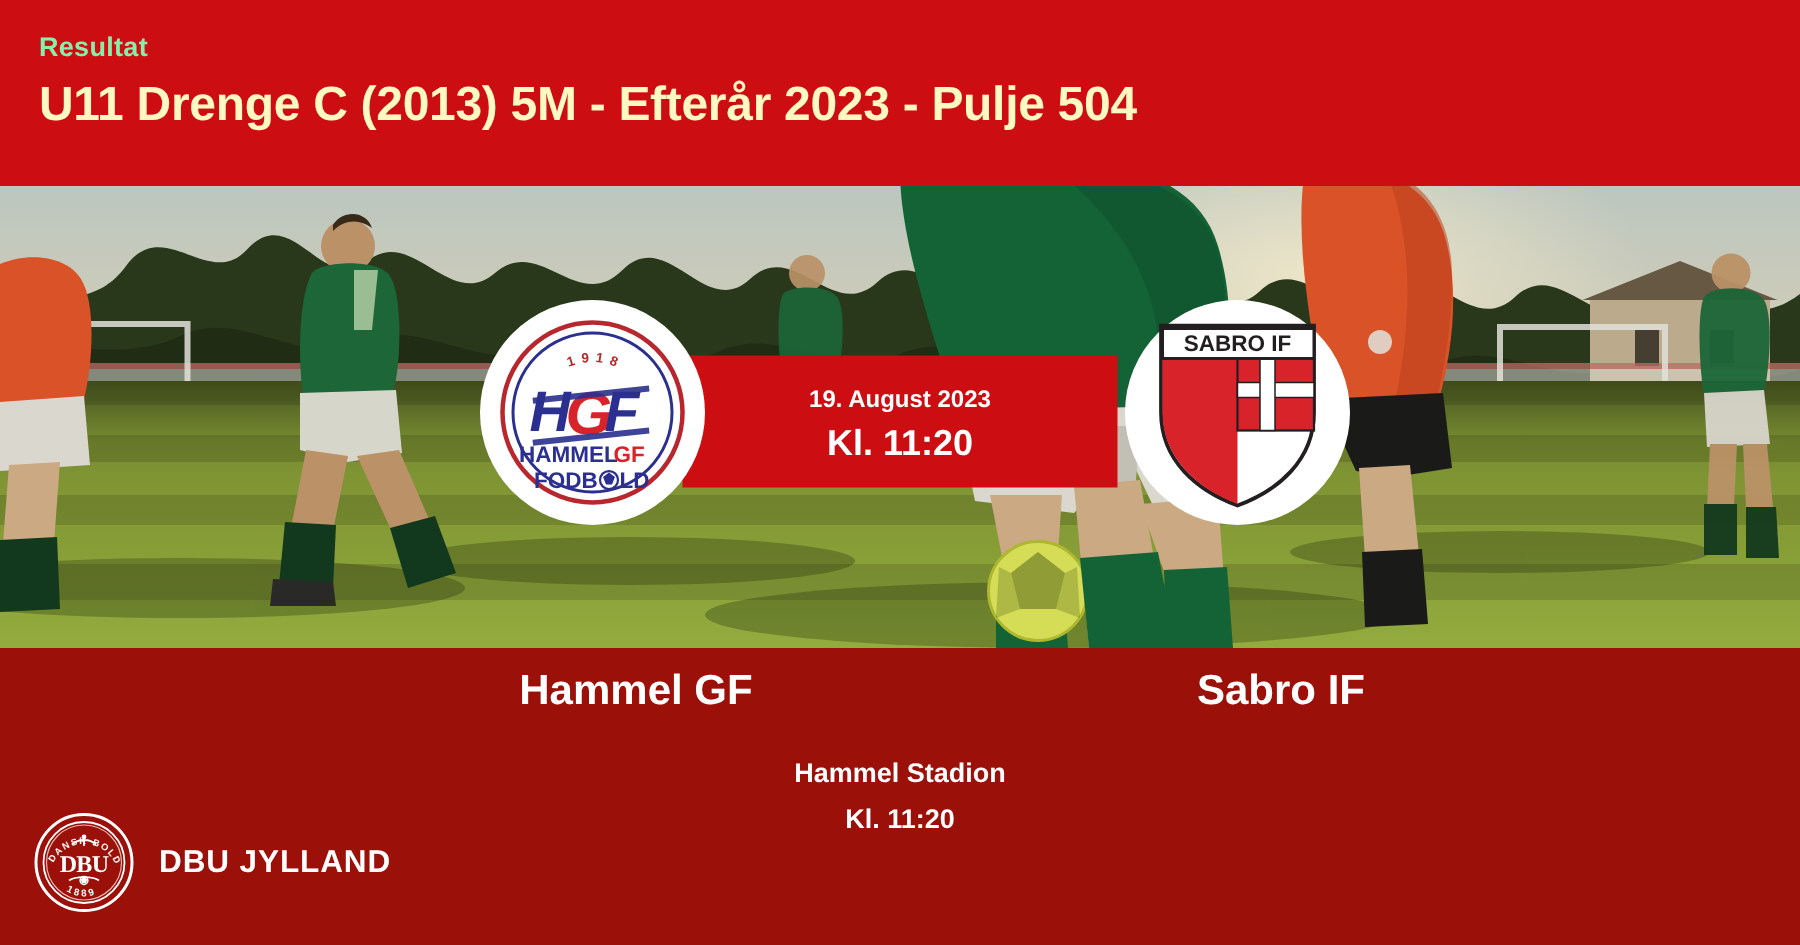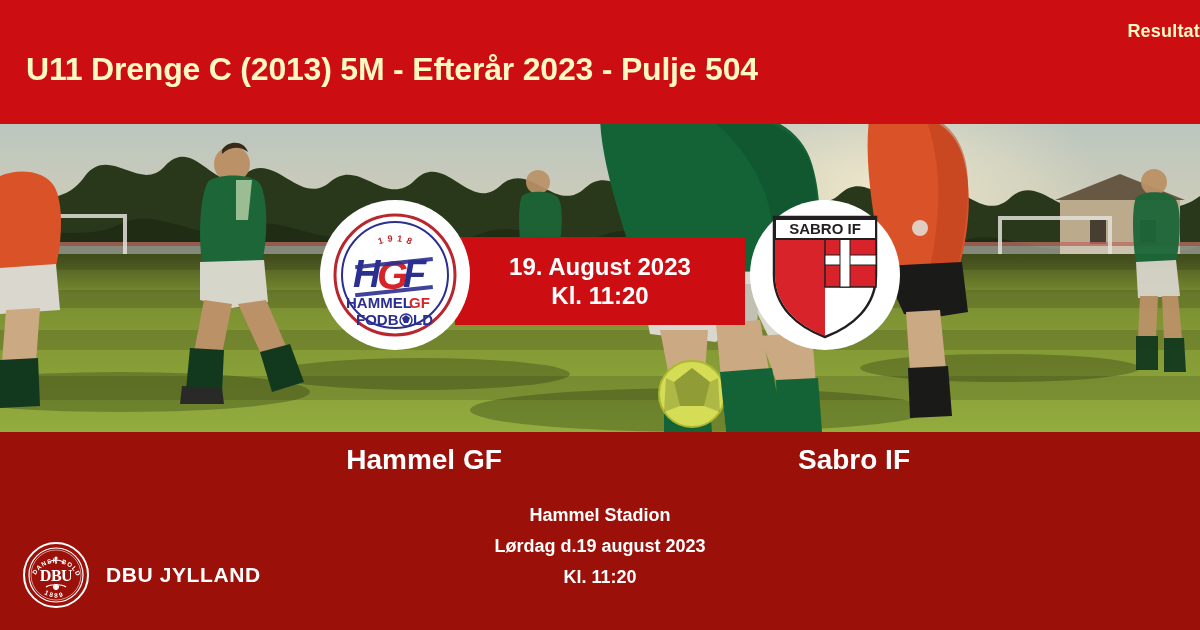--- a/index.html
+++ b/index.html
@@ -12,27 +12,26 @@
   .poster{position:relative;width:1200px;height:630px;overflow:hidden;}
 
   
   .header{
     position:absolute;left:0;top:0;width:1200px;height:124px;
     background:#cc0e12;
     box-sizing:border-box;
     padding:20px 0 0 26px;
   }
   .kicker{
-    color:#fef9c3;
+    color:#86efac;
     font-size:18px;
     font-weight:bold;
     letter-spacing:.2px;
     line-height:22px;
     font-stretch:condensed;
-    text-align:right;
   }
   .headline{
     color:#fef9c3;
     font-size:32px;
     font-weight:bold;
     line-height:40px;
     margin-top:7px;
     letter-spacing:-.2px;
     white-space:nowrap;
   }
@@ -47,21 +46,21 @@
 
   
   .date-banner{
     position:absolute;left:455px;top:237px;width:290px;height:88px;
     background:#cc0e12;
     display:flex;flex-direction:column;
     align-items:center;justify-content:center;
     color:#ffffff;
     z-index:4;
   }
-  .date-banner .d1{font-size:24px;font-weight:bold;line-height:29px;white-space:nowrap;}
+  .date-banner .d1{font-size:16px;font-weight:bold;line-height:29px;white-space:nowrap;}
   .date-banner .d2{font-size:24px;font-weight:bold;line-height:29px;white-space:nowrap;}
 
   
   .crest{
     position:absolute;top:200px;width:150px;height:150px;
     border-radius:50%;
     background:#ffffff;
     z-index:6;
     display:flex;align-items:center;justify-content:center;
   }
@@ -340,21 +339,20 @@
 
   <div class="bottom"></div>
 
   <div class="team-row">
     <div class="team-name home">Hammel GF</div>
     <div class="team-name away">Sabro IF</div>
   </div>
 
   <div class="venue">
     <div>Hammel Stadion</div>
-    <div>Lørdag d.19 august 2023</div>
     <div>Kl. 11:20</div>
   </div>
 
   <div class="dbu">
     <svg class="dbu-seal" viewBox="0 0 68 68">
       <circle cx="34" cy="34" r="32" fill="none" stroke="#ffffff" stroke-width="2"></circle>
       <circle cx="34" cy="34" r="27" fill="none" stroke="#ffffff" stroke-width="1.2"></circle>
       <circle cx="34" cy="34" r="25" fill="none" stroke="#ffffff" stroke-width="0.8" opacity="0.7"></circle>
       <path id="dbuTop" d="M 12,38 A 23,23 0 0 1 56,38" fill="none"></path>
       <text font-size="6.2" font-weight="bold" fill="#ffffff" letter-spacing="1.1" font-family="Liberation Sans, sans-serif">

